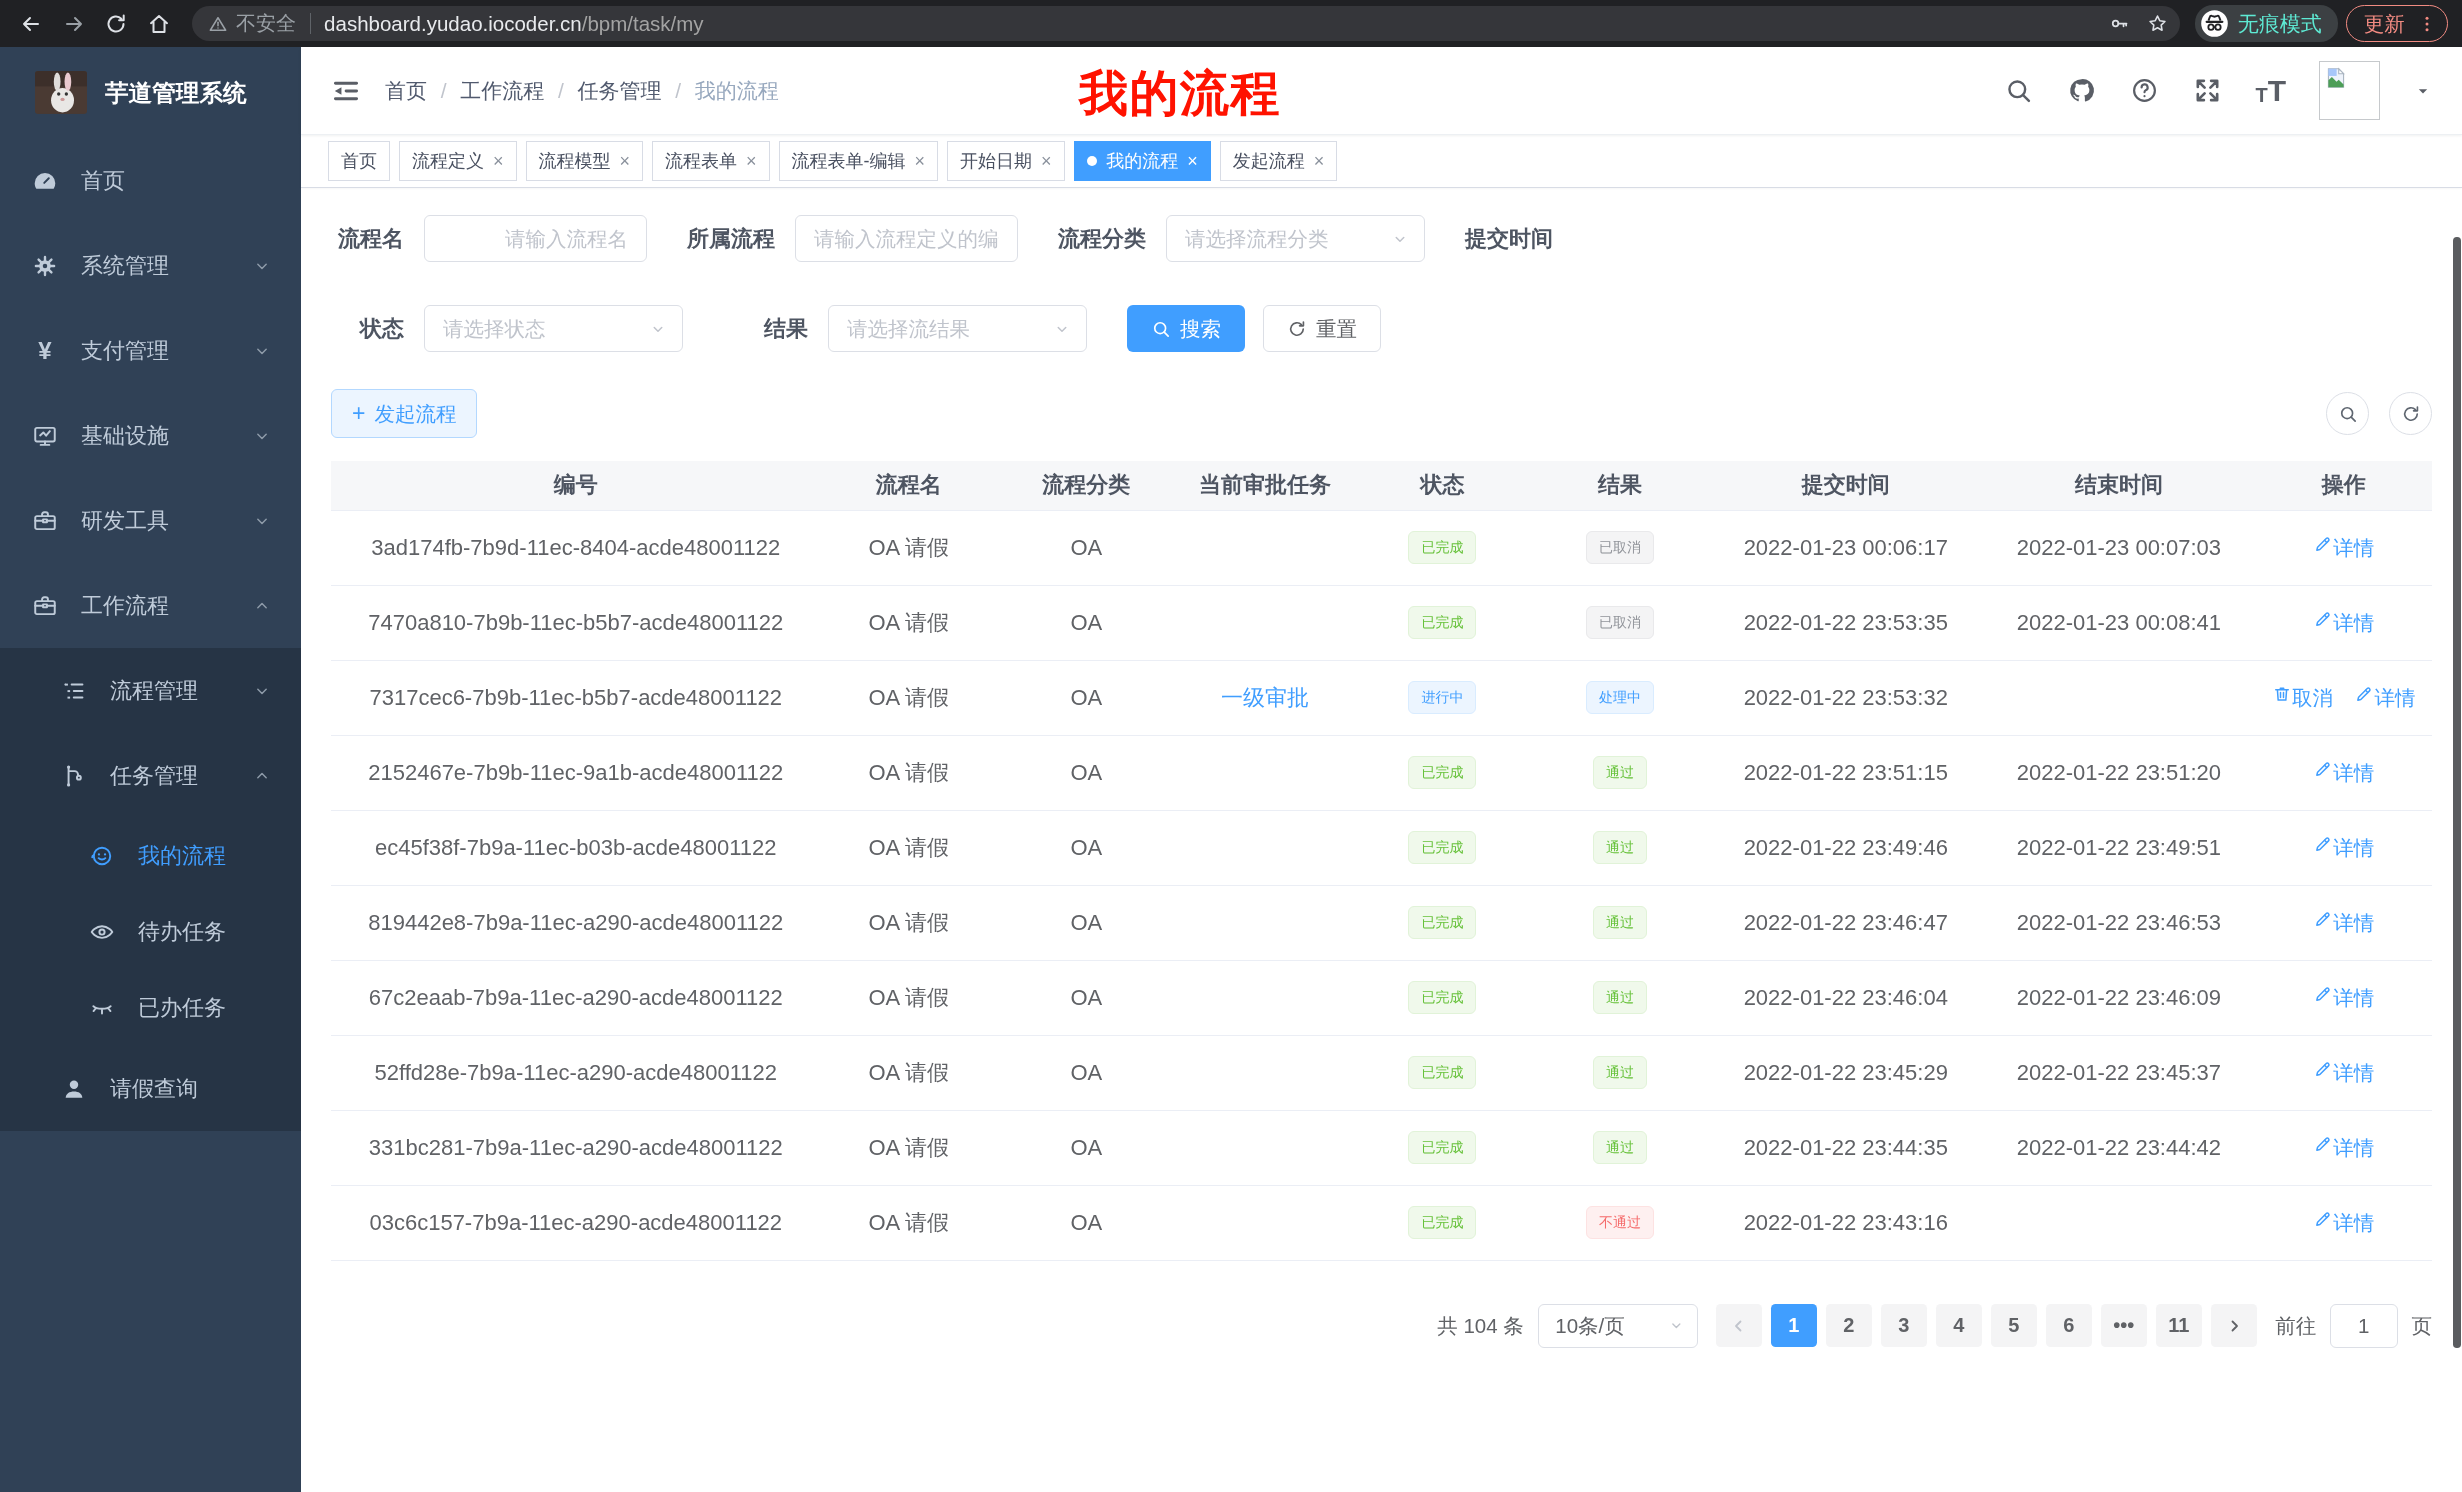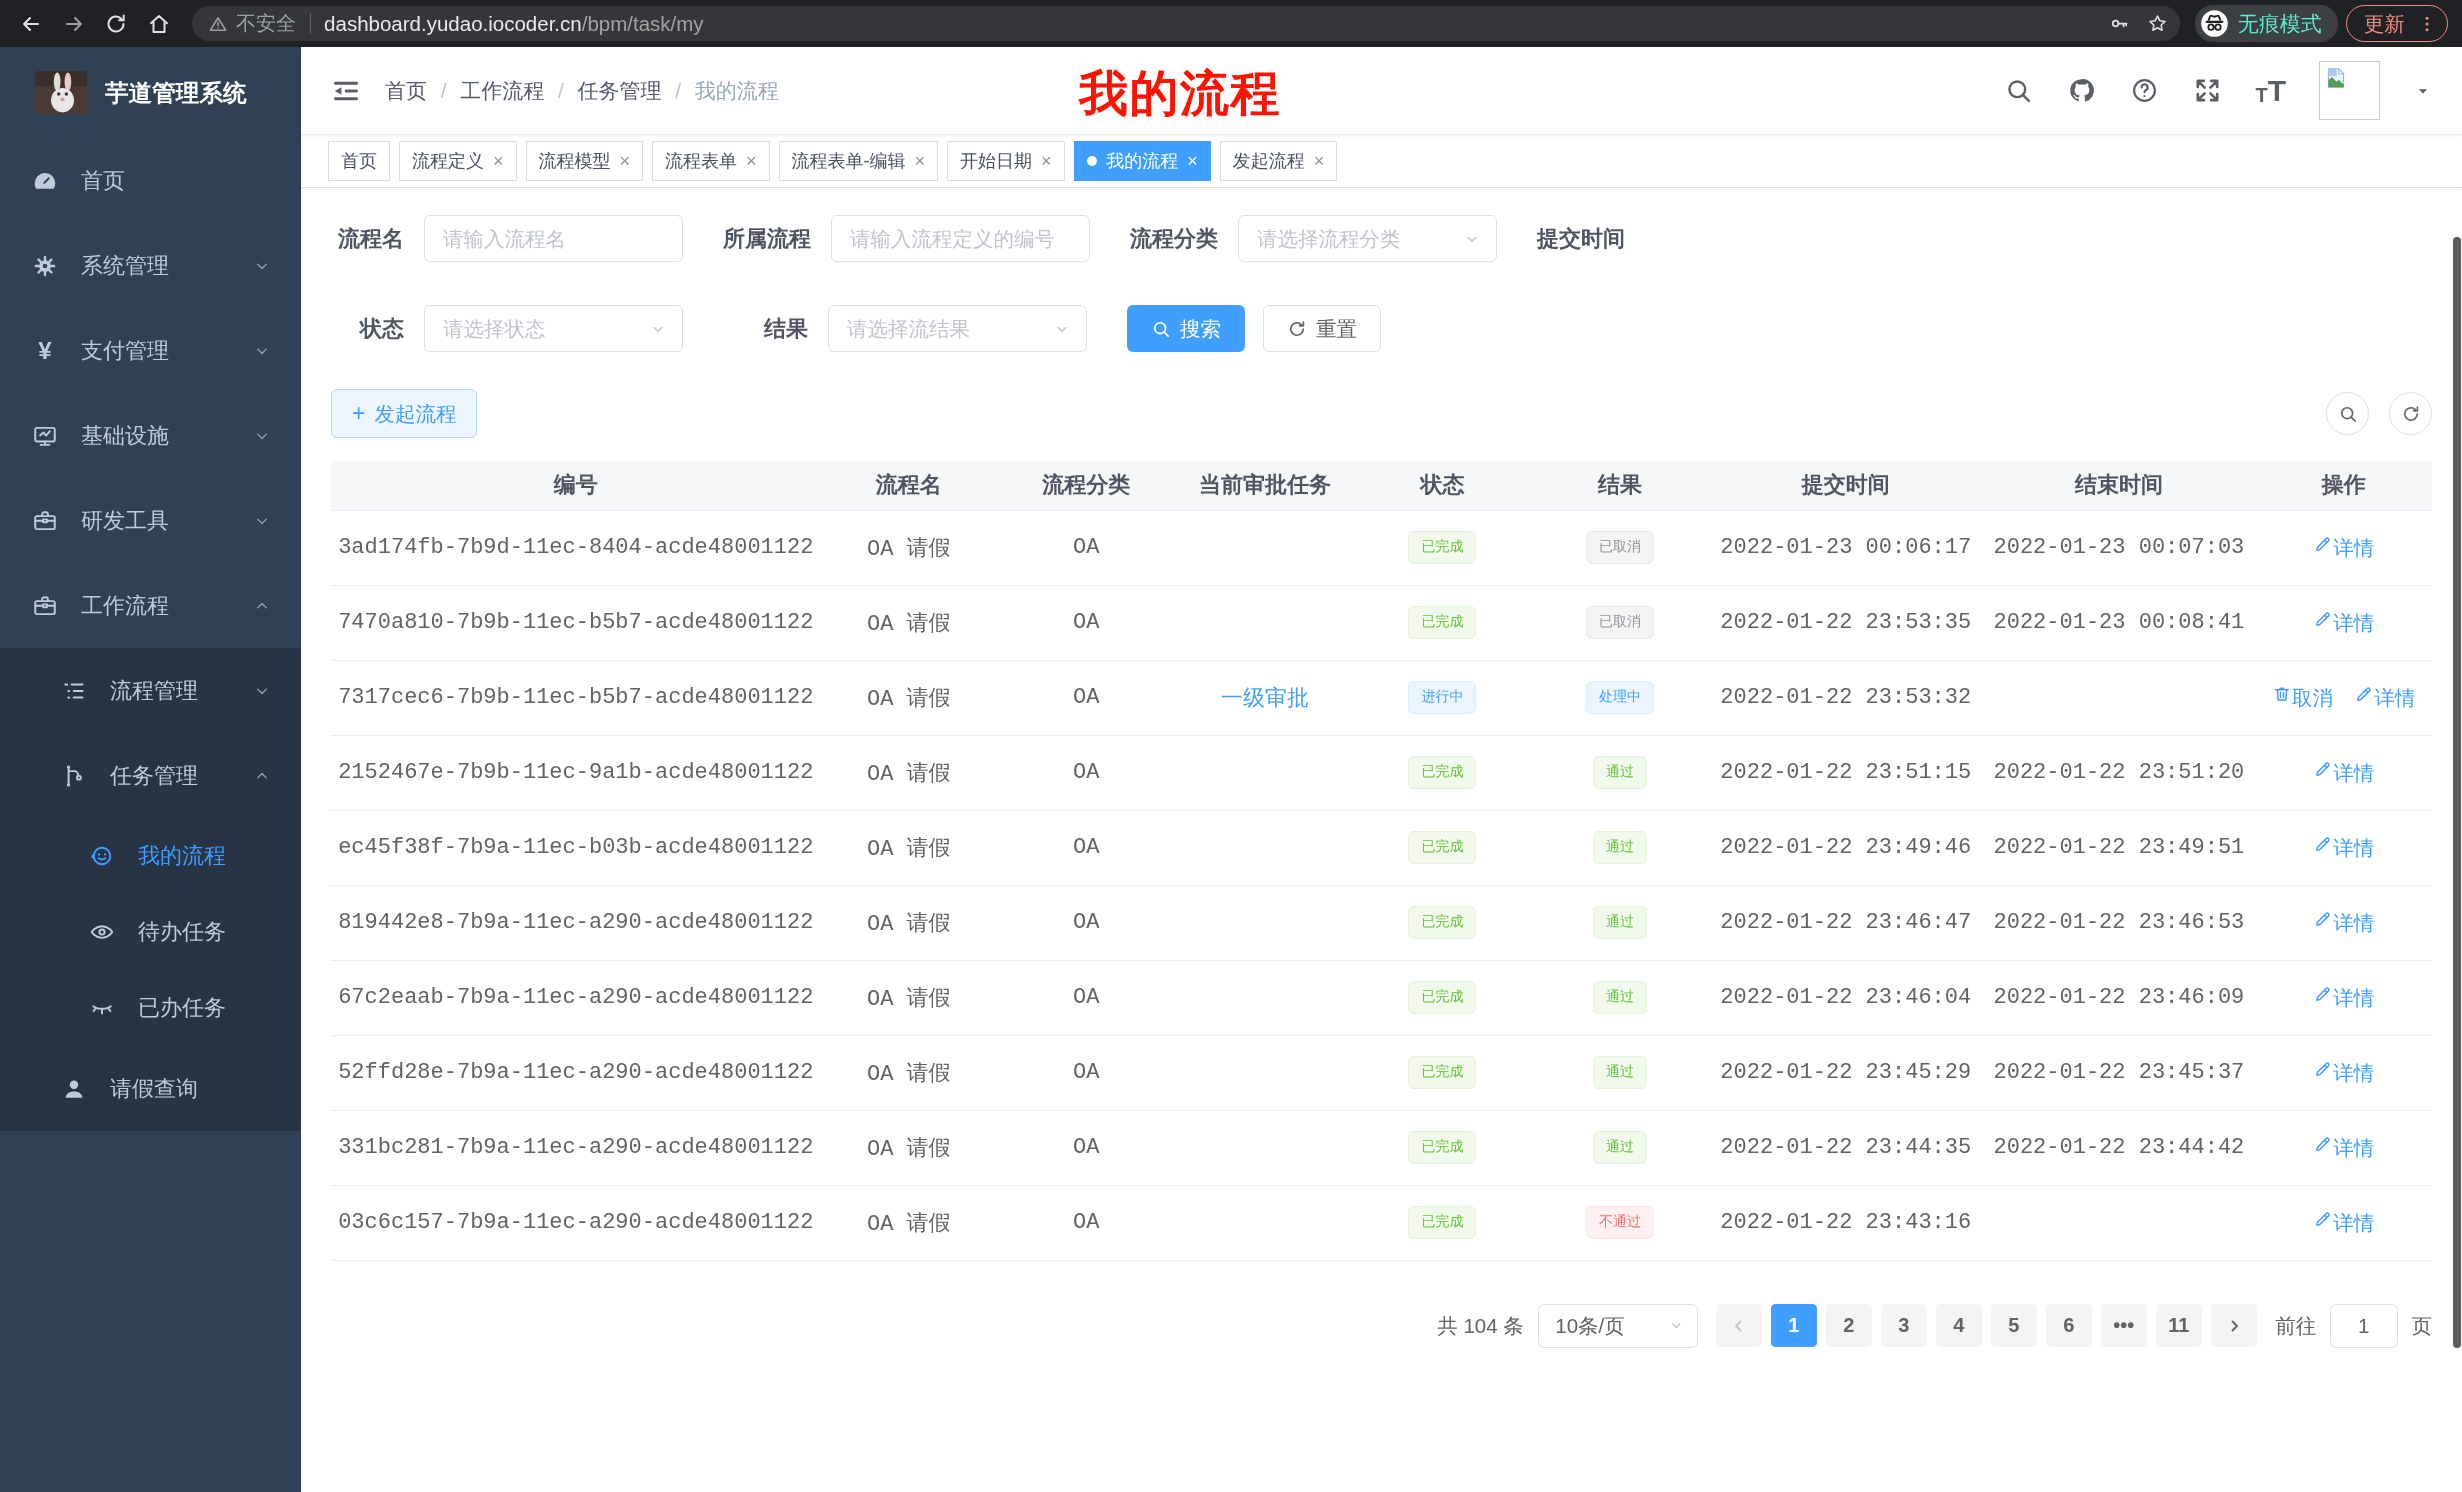--- a/index.html
+++ b/index.html
@@ -92,21 +92,21 @@
 
   
   .filter-row { display:flex; align-items:center; }
   .filter-row + .filter-row { margin-top:43px; }
   .fgroup { display:flex; align-items:center; margin-right:40px; }
   .flabel { font-size:22px; font-weight:700; color:#4e5562; margin-right:20px; white-space:nowrap; }
   .flabel.w96 { min-width:73px; text-align:right; }
   .flabel.w112 { min-width:85px; text-align:right; }
   .finput, .fselect, .fdate { height:47px; border:1.5px solid #dcdfe6; border-radius:6px;
     background:#fff; display:flex; align-items:center; font-size:20.5px; color:#c0c4cc; }
-  .finput { width:259px; padding:0 18px; }
+  .finput { width:223px; padding:0 18px;text-align:right; }
   input.finput { outline:none; color:#606266; }
   input.finput::placeholder { color:#c0c4cc; }
   .fselect { width:259px; padding:0 15px 0 18px; justify-content:space-between; }
   .fselect svg { width:18px; height:18px; color:#c0c4cc; }
   .fdate { width:358px; padding:0 15px; gap:0; }
   .fdate svg { width:21px; height:21px; color:#c0c4cc; margin-right:4.6px; flex:none; }
   .fdate span { flex:1; text-align:center; }
   .fdate .dash { flex:none; width:23px; color:#606266; }
   .btn { height:47px; border-radius:6px; display:inline-flex; align-items:center; gap:9px;
     font-size:20.5px; padding:0 23px; cursor:pointer; border:1.5px solid transparent; white-space:nowrap; }
@@ -120,21 +120,21 @@
   .btn-create { height:49px; background:#ecf5ff; border:1.5px solid #b3d8ff; color:#409eff;
     border-radius:6px; display:inline-flex; align-items:center; gap:9px; font-size:20.5px;
     padding:0 20px; cursor:pointer; }
   .btn-create .plus { font-size:23px; line-height:1; }
   .circle-btns { margin-left:auto; display:flex; gap:20px; }
   .cbtn { width:43px; height:43px; border-radius:50%; border:1.5px solid #dcdfe6; background:#fff;
     color:#5f6670; display:flex; align-items:center; justify-content:center; cursor:pointer; }
   .cbtn svg { width:20px; height:20px; }
 
   
-  table.grid { width:100%; border-collapse:collapse; margin-top:23px; table-layout:fixed;font-family:Liberation Mono, monospace; }
+  table.grid { width:100%; border-collapse:collapse; margin-top:23px; table-layout:fixed; }
   .grid thead th { height:49px; background:#f6f7f9; color:#4e5562; font-size:22px; font-weight:700;
     text-align:center; border-bottom:1.5px solid #ebeef5; }
   .grid tbody td { height:75px; font-size:22px; color:#606266; text-align:center;
     border-bottom:1.5px solid #ebeef5; overflow:hidden; white-space:nowrap; }
   .badge { display:inline-block; padding:6.8px 12px; border-radius:6px; font-size:14px;
     border:0.8px solid transparent; line-height:1.2; }
   .badge.success { color:#67c23a; background:#f0f9eb; border-color:#e1f3d8; }
   .badge.info    { color:#909399; background:#f4f4f5; border-color:#e9e9eb; }
   .badge.primary { color:#409eff; background:#ecf5ff; border-color:#d9ecff; }
   .badge.danger  { color:#f56c6c; background:#fef0f0; border-color:#fde2e2; }

